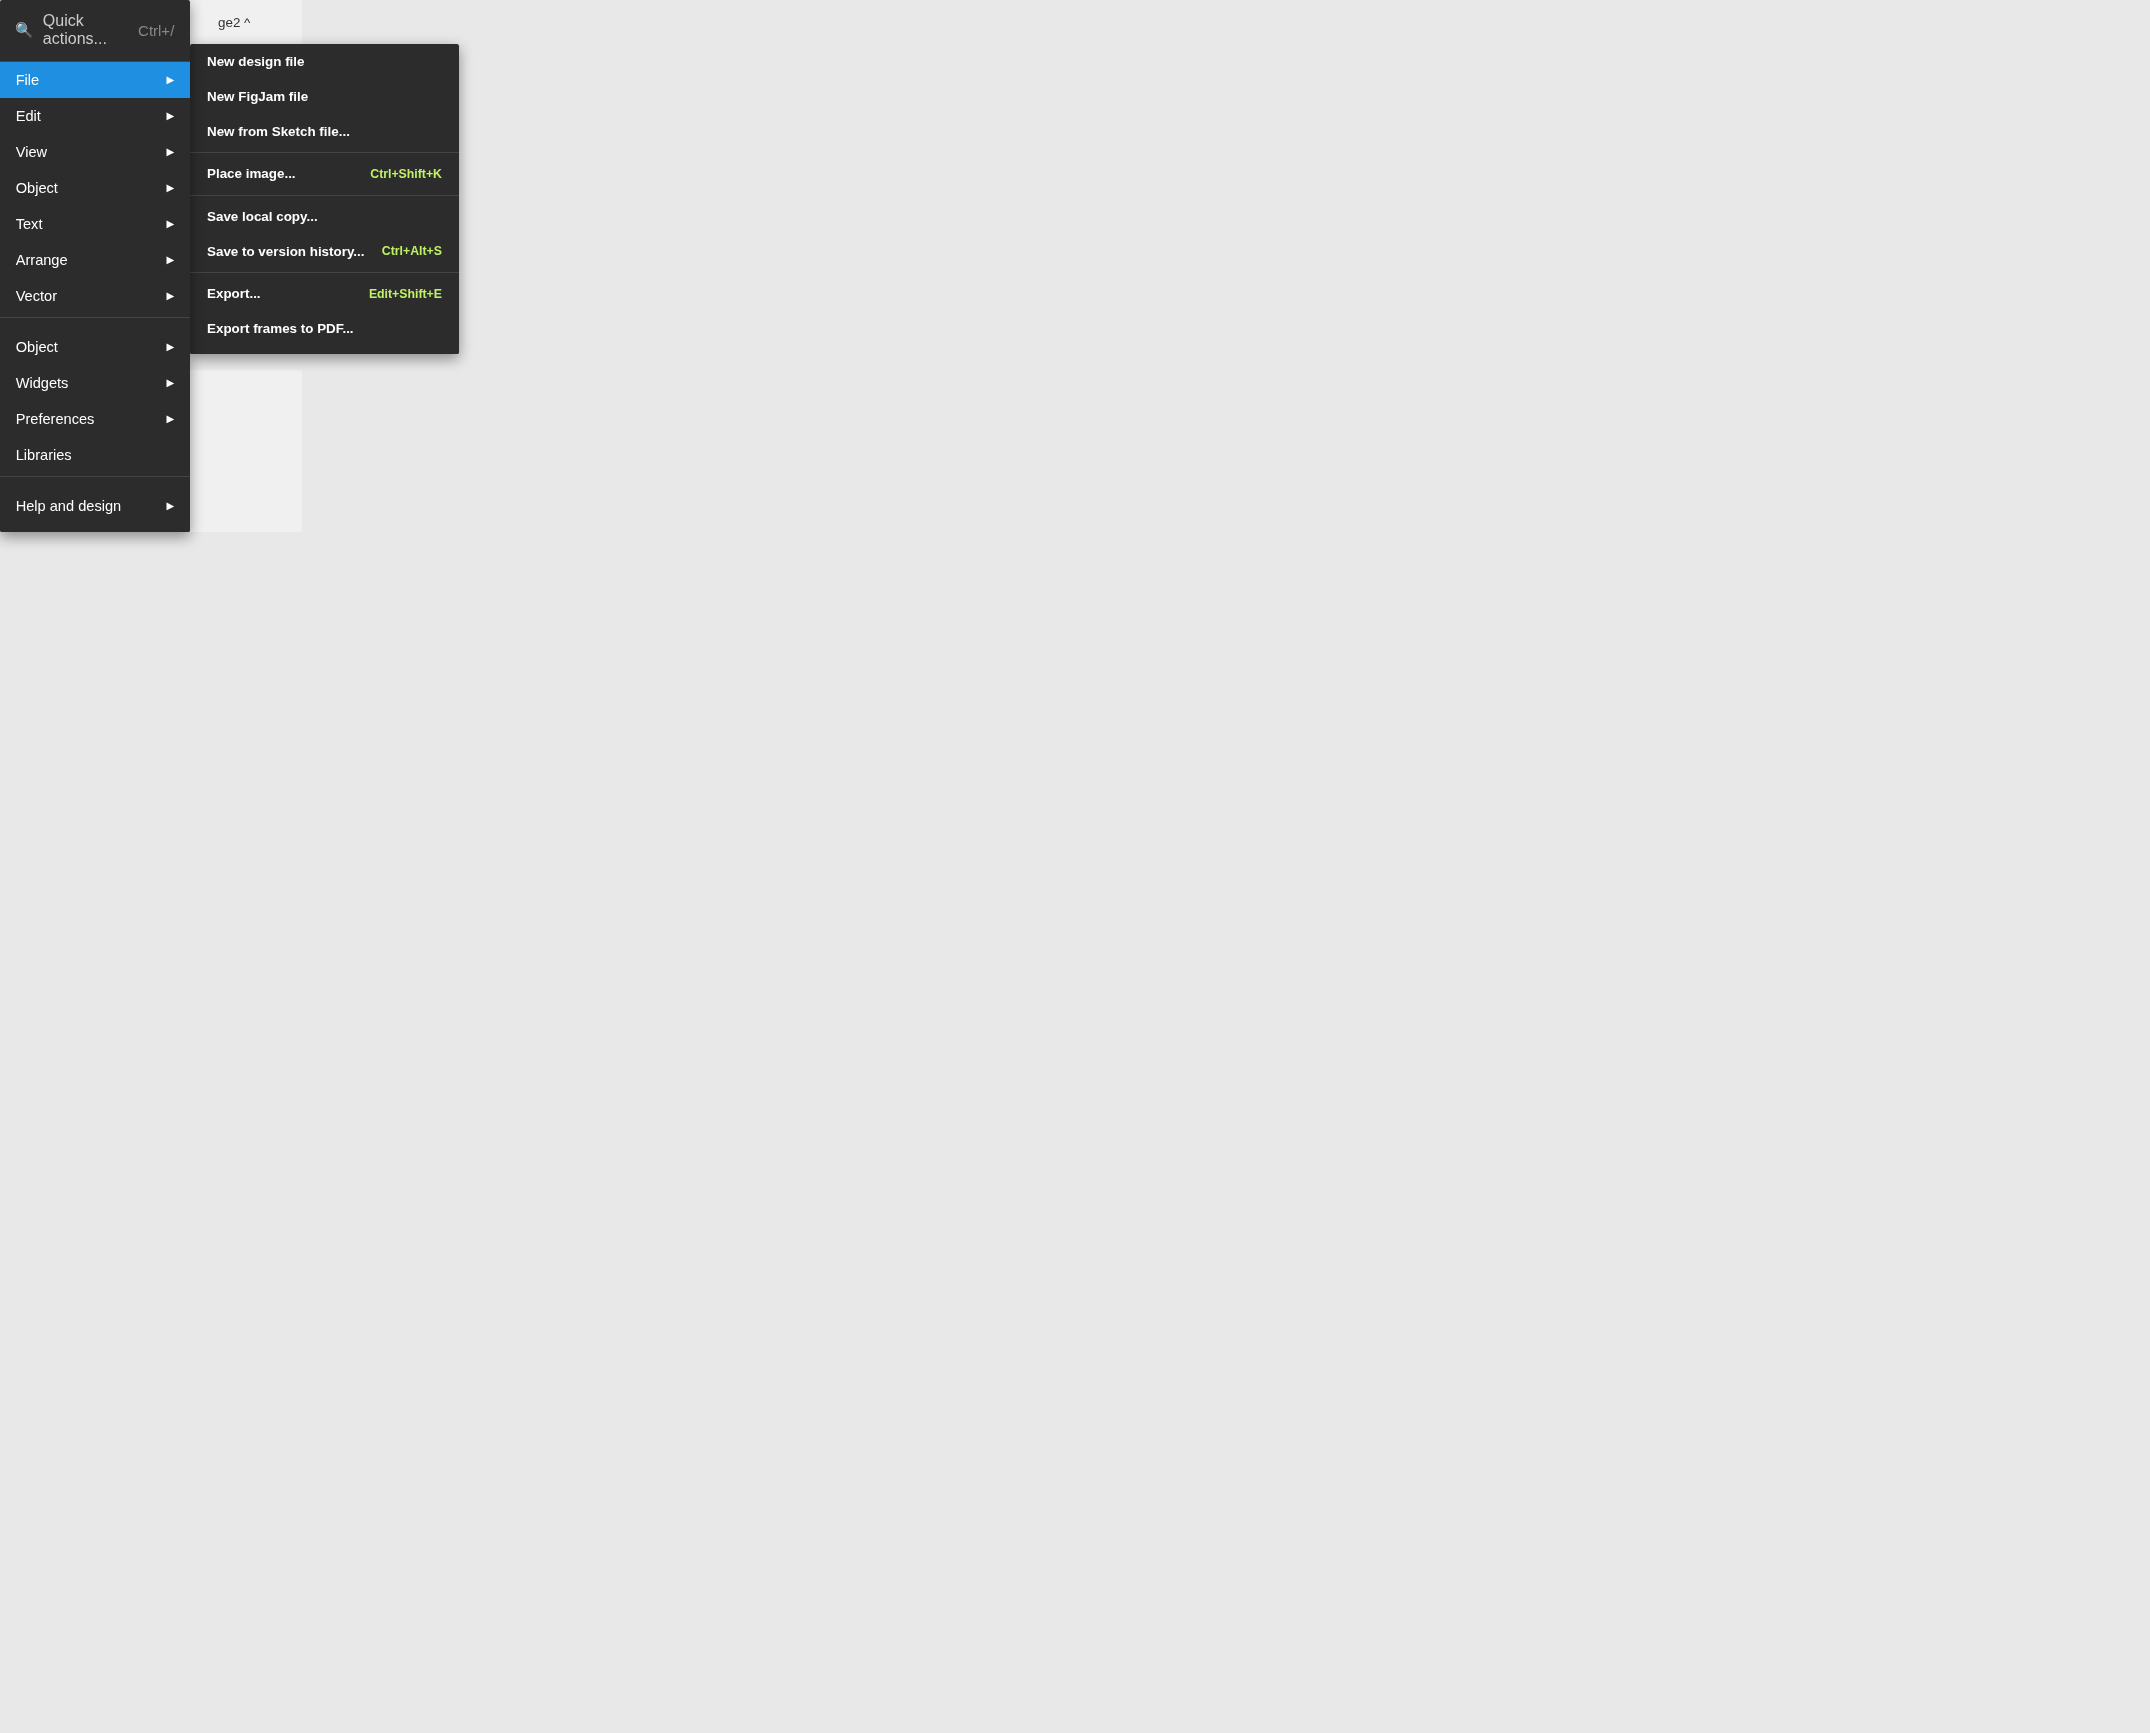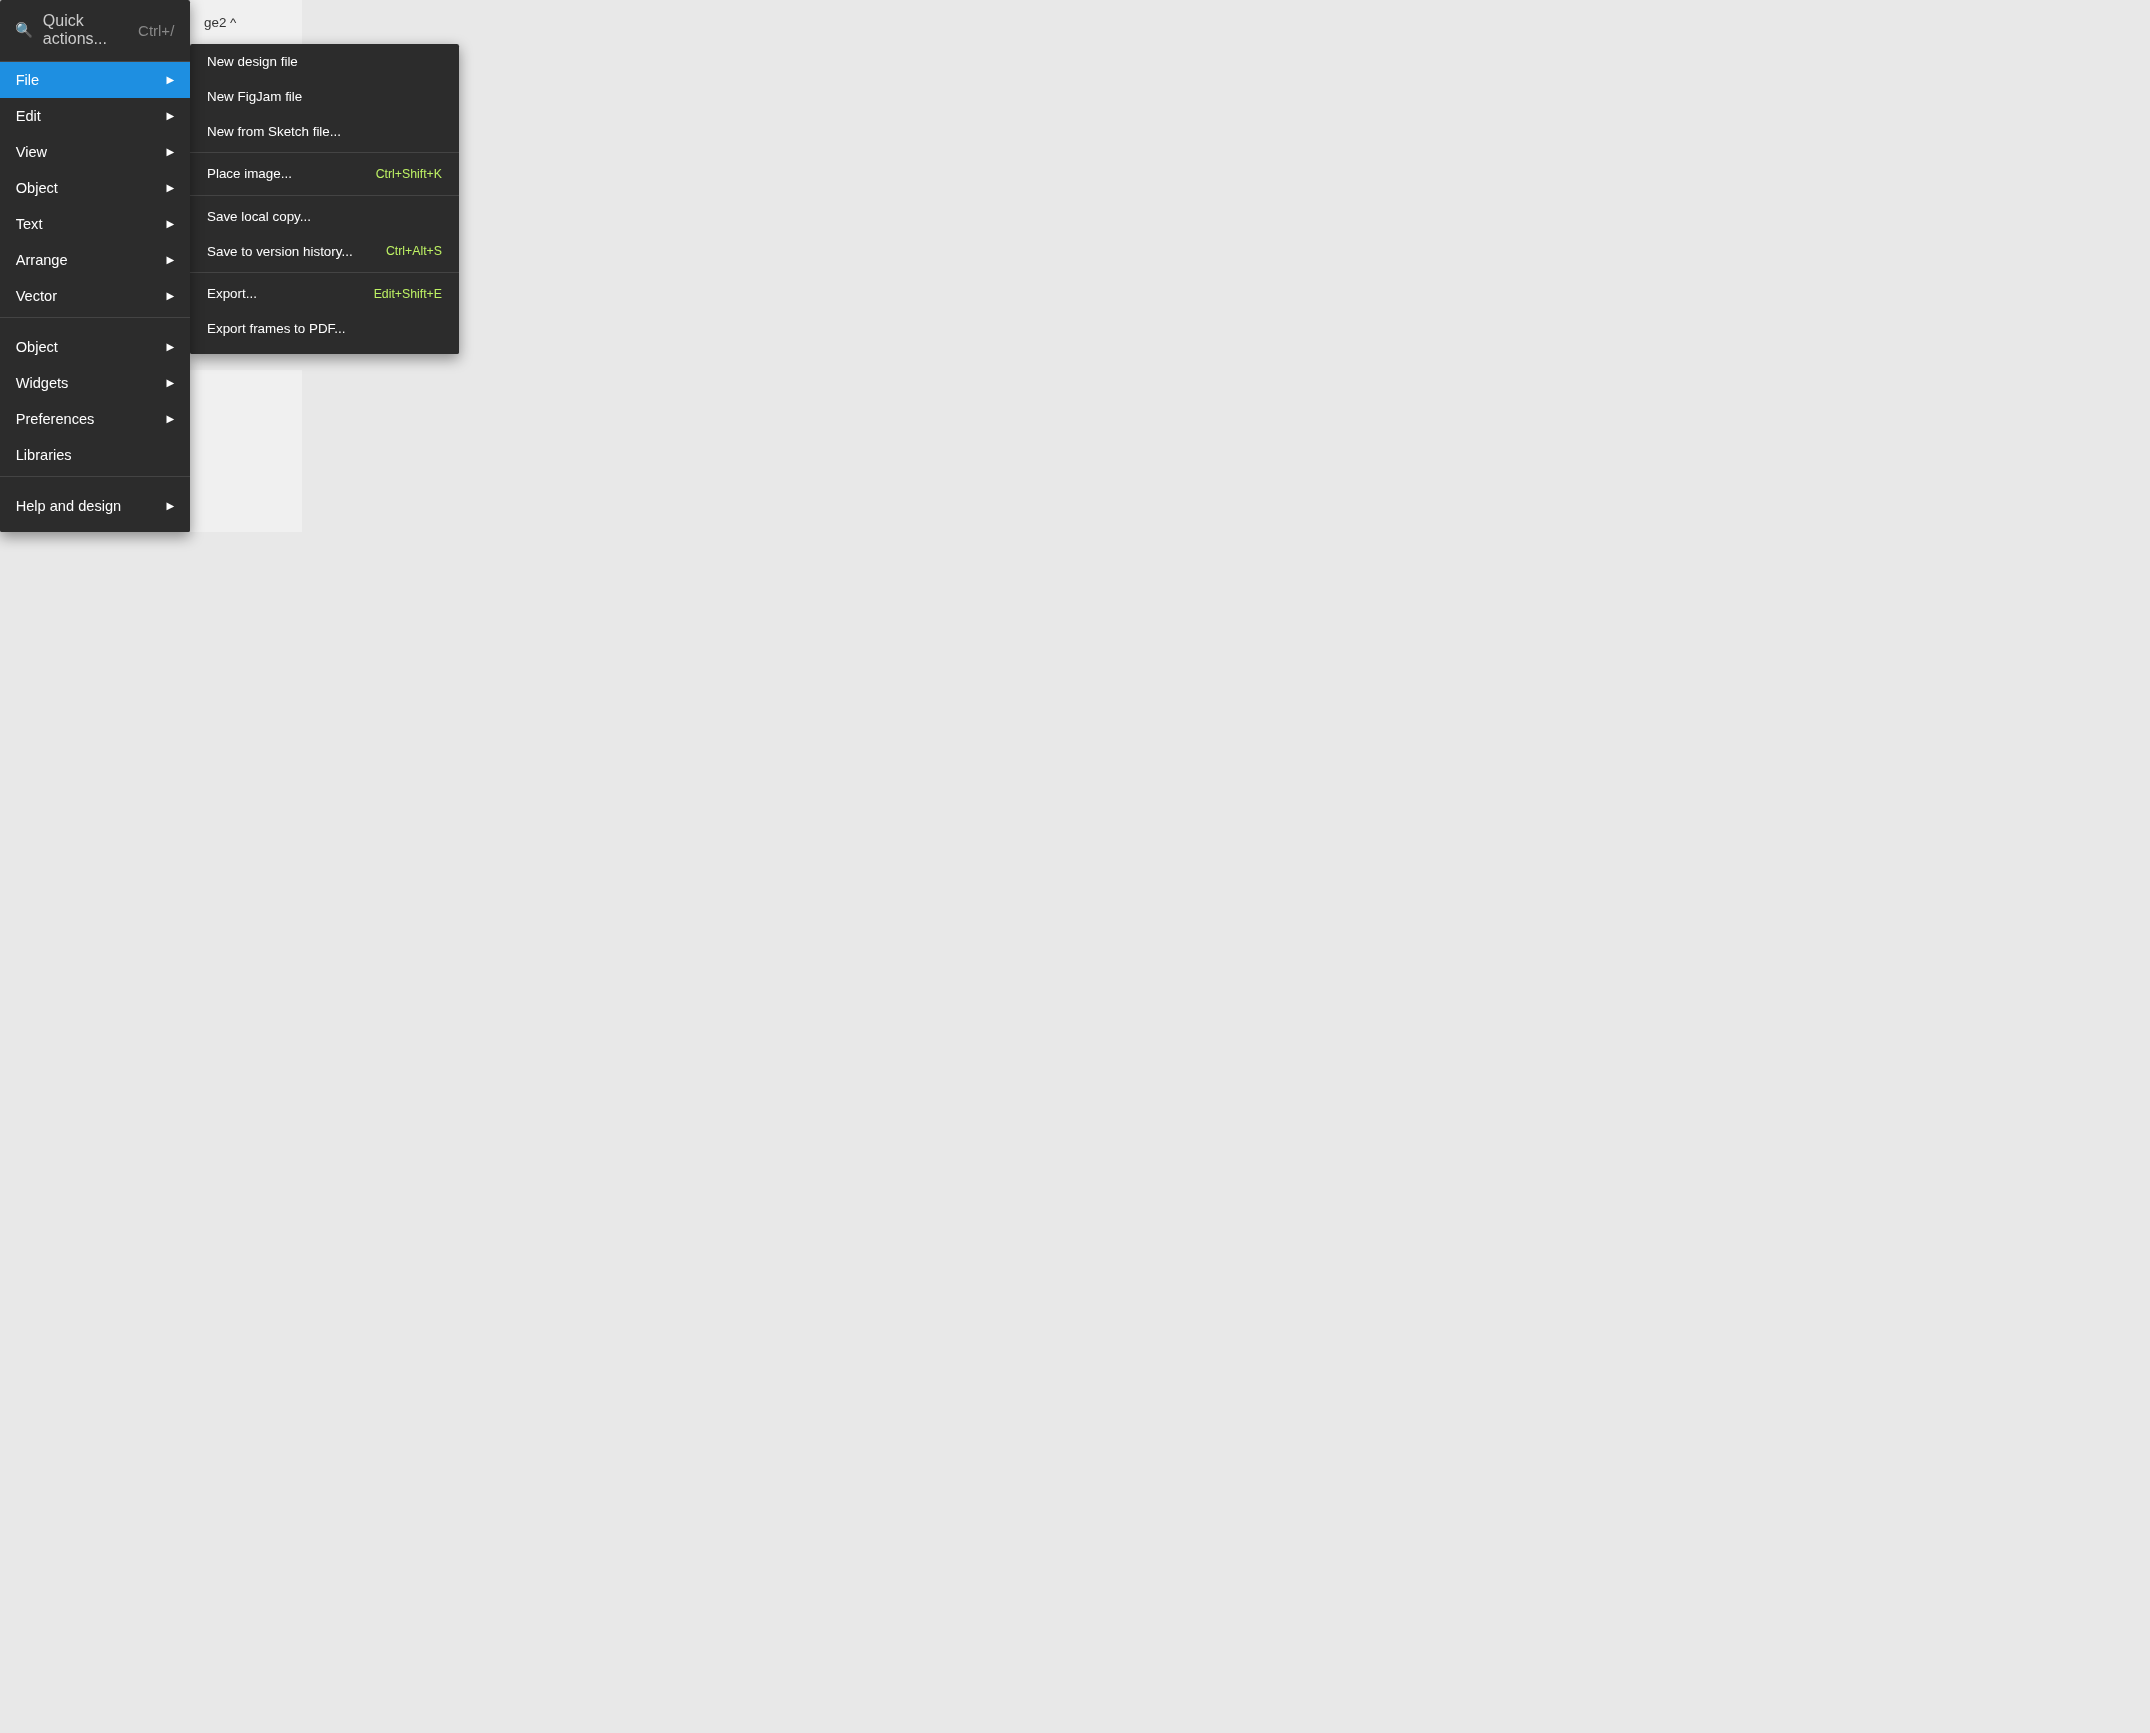--- a/index.html
+++ b/index.html
@@ -108,21 +108,21 @@
       overflow: hidden;
     }
 
     .submenu-item {
       display: flex;
       align-items: center;
       padding: 10px 17px;
       color: #ffffff;
       cursor: pointer;
       font-size: 13.4px;
-      font-weight: 400;
+      font-weight: 700;
     }
 
     .submenu-item-label {
       flex: 1;
     }
 
     .submenu-item-shortcut {
       font-size: 12.3px;
       color: #bef264;
       margin-left: 11.2px;
@@ -137,21 +137,21 @@
     
     .tab-bar-bg {
       position: absolute;
       left: 190px;
       top: 0;
       width: 112px;
       height: 44px;
       background: #f0f0f0;
       display: flex;
       align-items: center;
-      padding: 0 14px;
+      padding: 0 28px;
       font-size: 13.4px;
       color: #333;
     }
 
     .tab-bg-bottom {
       position: absolute;
       left: 190px;
       top: 370px;
       width: 112px;
       bottom: 0;

